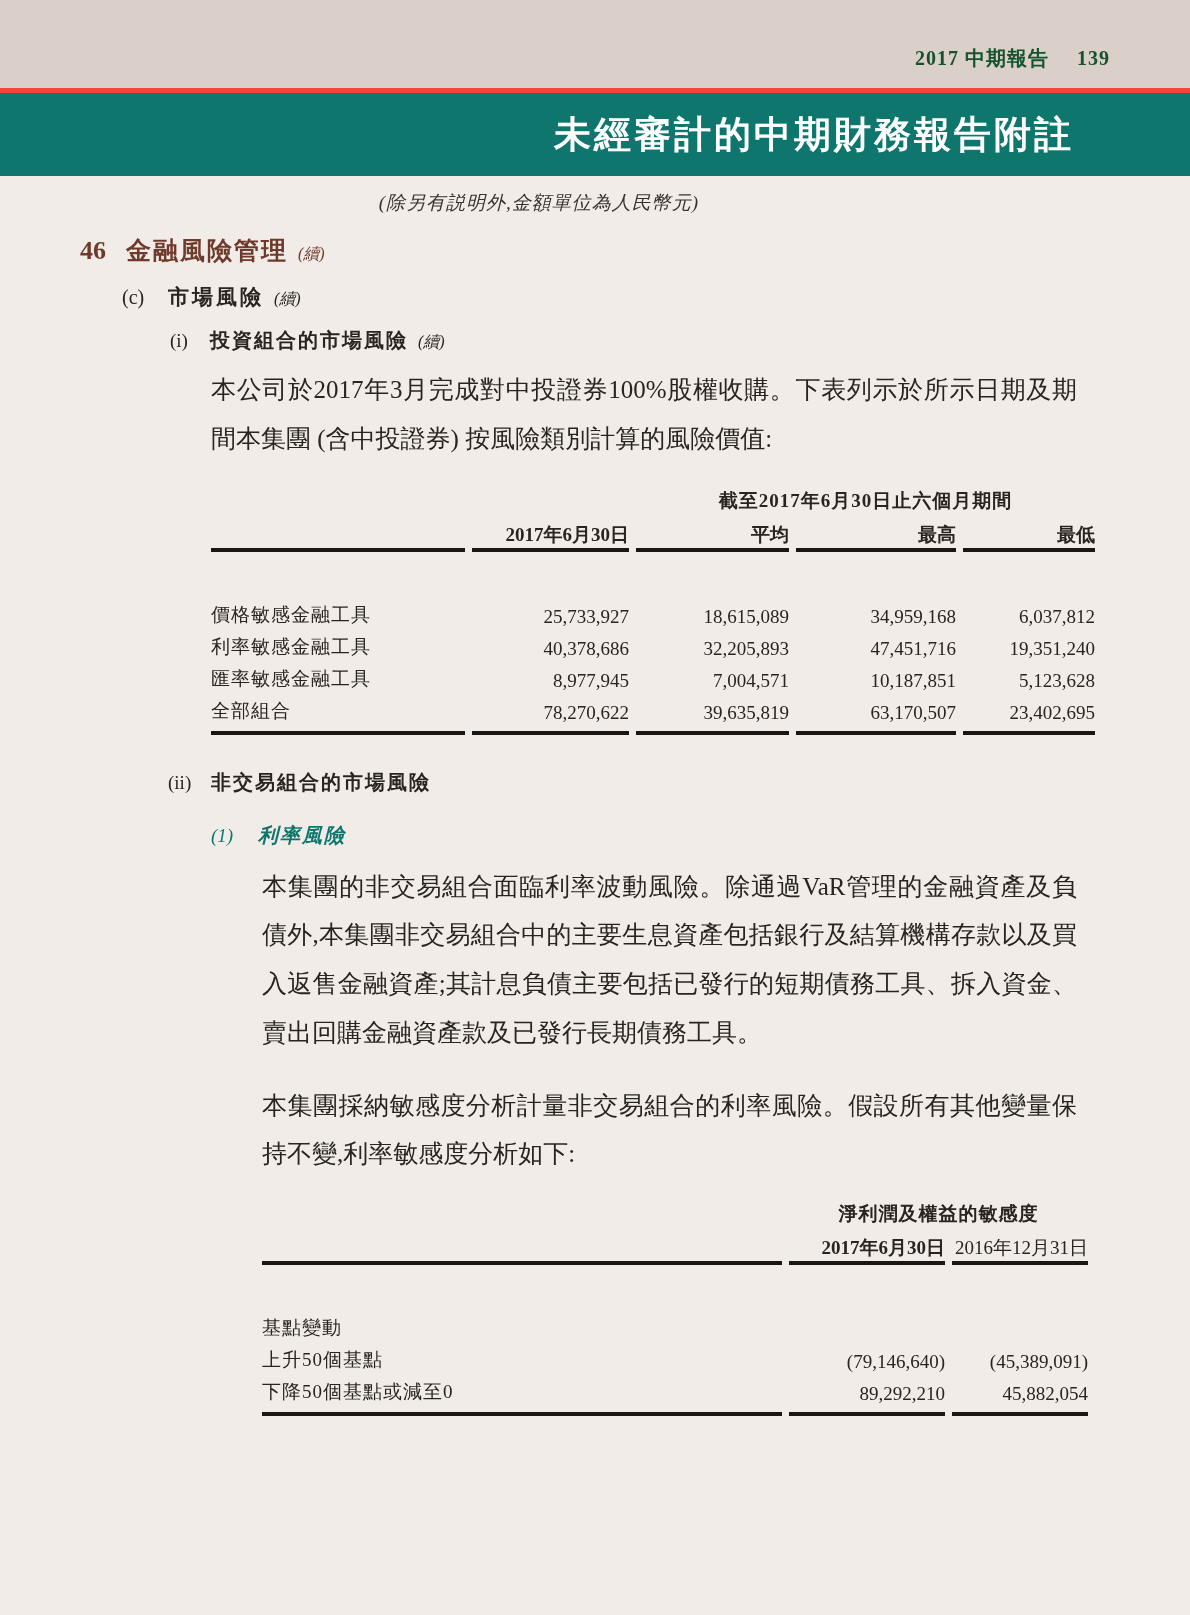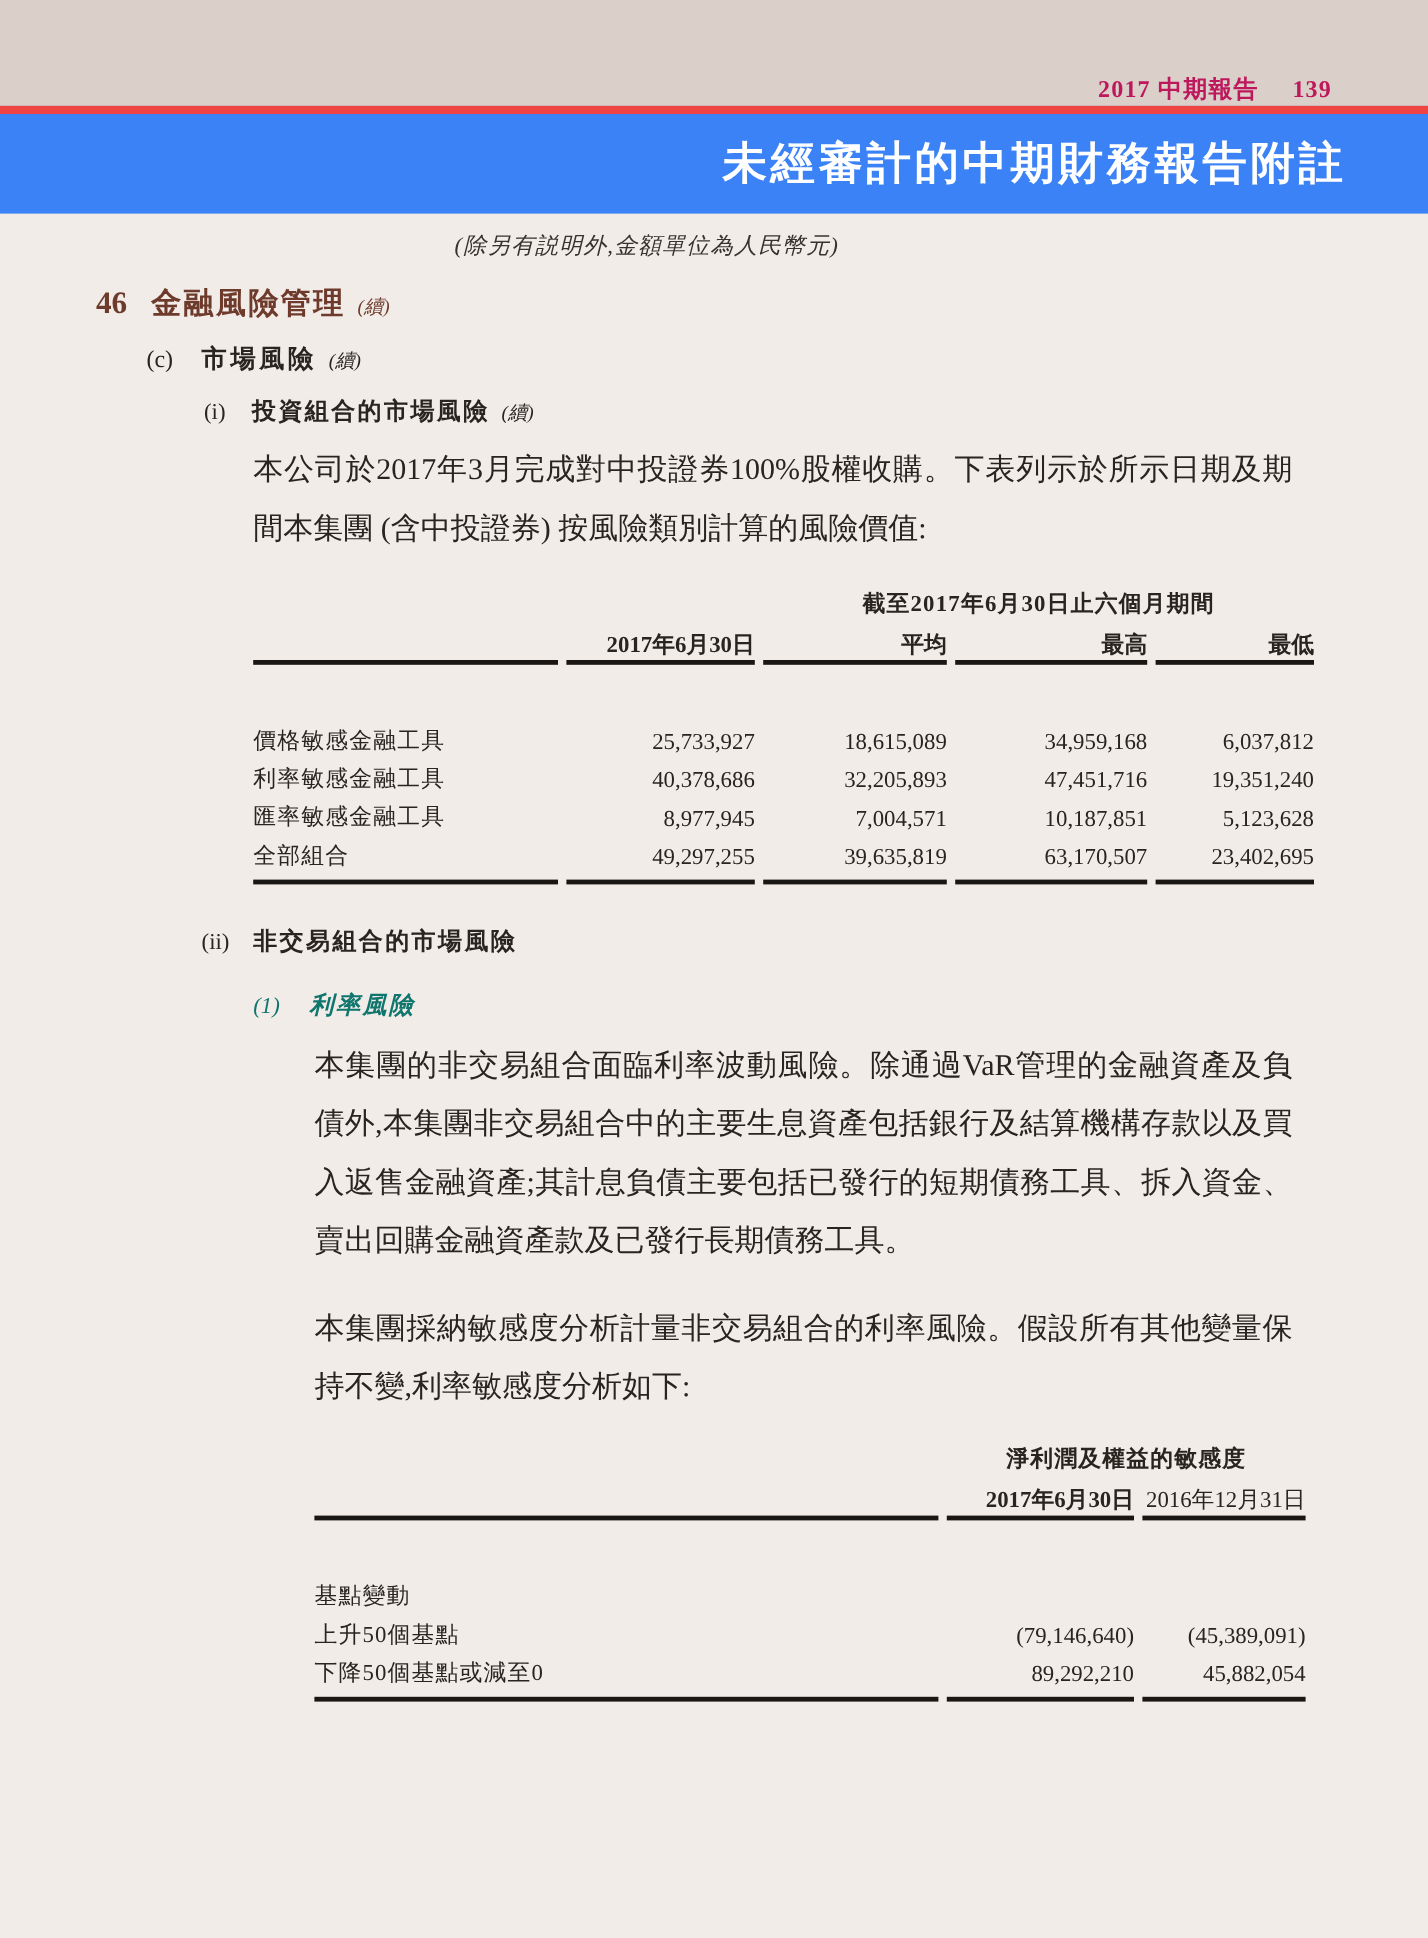--- a/index.html
+++ b/index.html
@@ -9,30 +9,30 @@
     color: #29241e;
     font-family: "Liberation Serif", "DejaVu Serif", serif;
     overflow: hidden;
     position: relative;
   }
   
   .top-strip {
     height: 88px; background: #dbcfc9; position: relative;
   }
   .header-meta {
-    position: absolute; right: 80px; bottom: 0;
-    font-size: 20px; font-weight: bold; color: #be185d;
+    position: absolute; right: 80px; bottom: 16px;
+    font-size: 20px; font-weight: bold; color: #14532d;
     letter-spacing: 1px;
   }
   .header-meta .pgnum { margin-left: 22px; }
   .maroon-band {
-    height: 83px; background: #3b82f6;
-    border-top: 7px solid #ef4444;
+    height: 83px; background: #0f766e;
+    border-top: 5px solid #ef4444;
     display: flex; align-items: center; justify-content: flex-end;
-    padding-right: 68px;
+    padding-right: 116px;
   }
   .report-title {
     color: #ffffff; font-size: 37px; font-weight: bold;
     letter-spacing: 3px; line-height: 1;
   }
   .units-note {
     text-align: center; padding-right: 112px; margin-top: 14px;
     font-style: italic; font-size: 19px; color: #38322c;
     letter-spacing: 1px;
   }
@@ -154,21 +154,21 @@
   </tr>
   <tr>
     <td class="t-lbl">匯率敏感金融工具</td>
     <td class="t-num">8,977,945</td>
     <td class="t-num">7,004,571</td>
     <td class="t-num">10,187,851</td>
     <td class="t-num">5,123,628</td>
   </tr>
   <tr class="lastrow">
     <td class="t-lbl">全部組合</td>
-    <td class="t-num">49,297,255</td>
+    <td class="t-num">78,270,622</td>
     <td class="t-num">39,635,819</td>
     <td class="t-num">63,170,507</td>
     <td class="t-num">23,402,695</td>
   </tr>
 </tbody>
   </table>
 
 <div class="sub-ii">
   <span class="lb">(ii)</span><span class="ttl">非交易組合的市場風險</span>
 </div>

